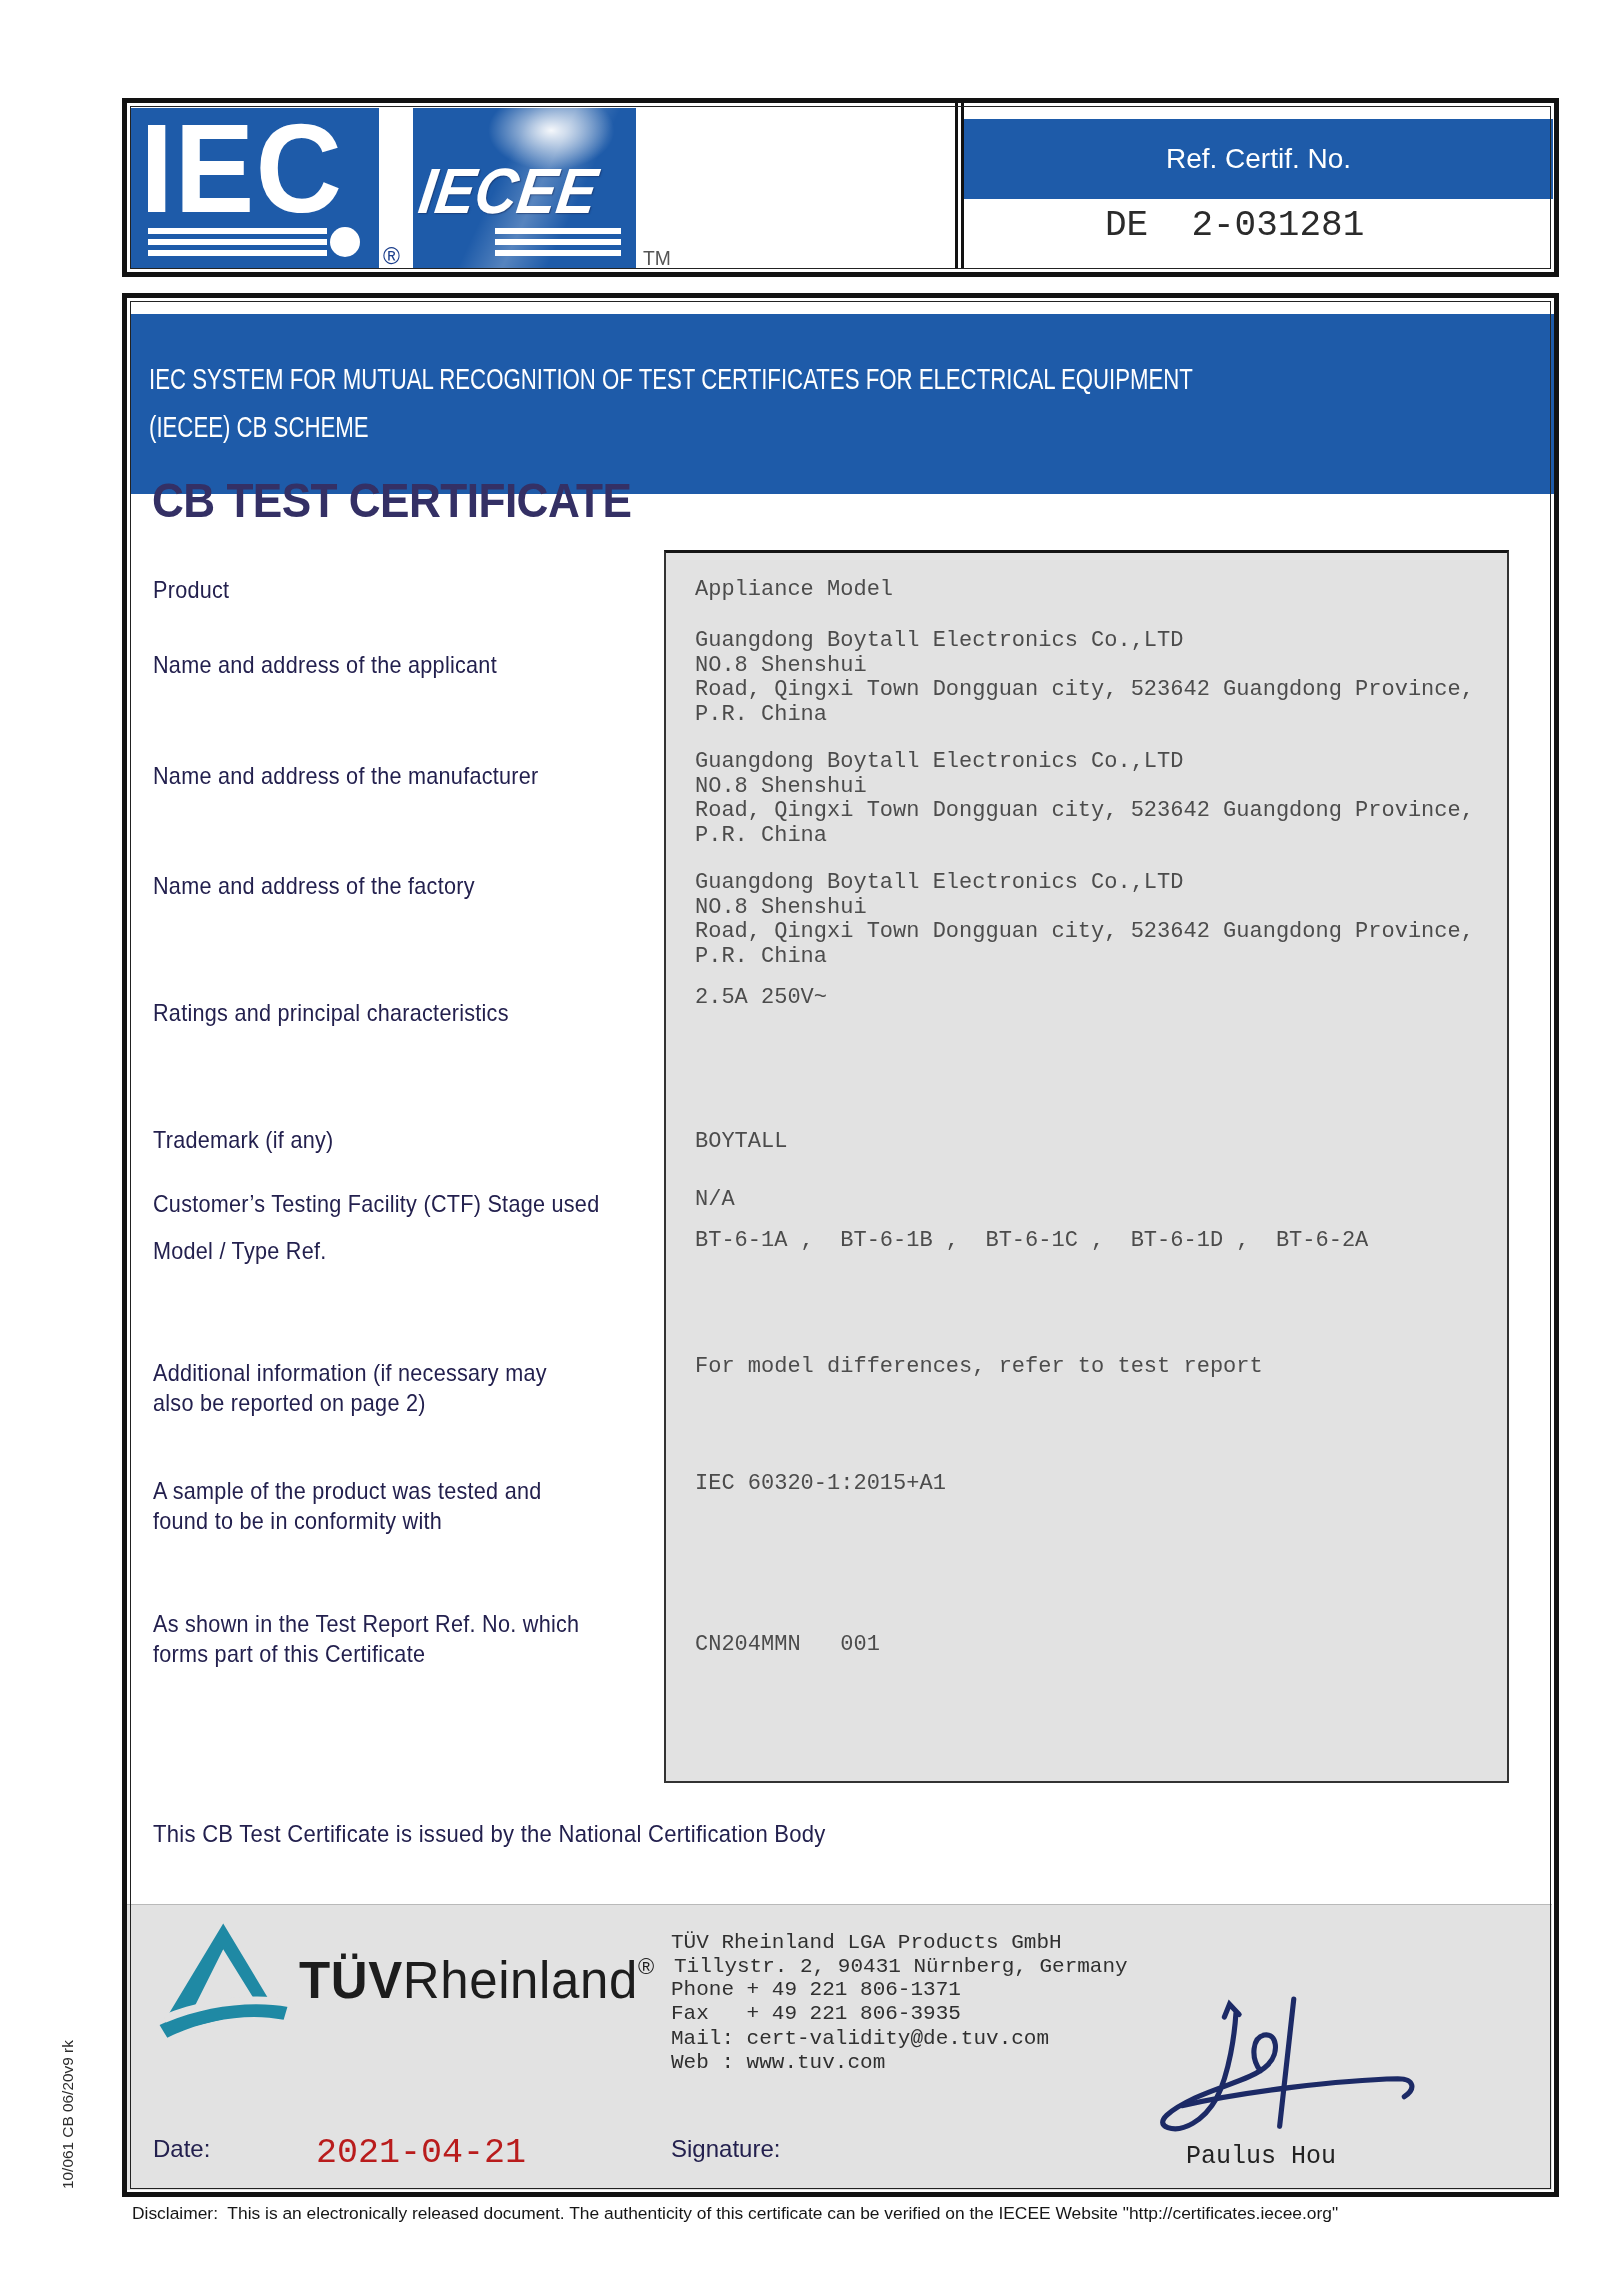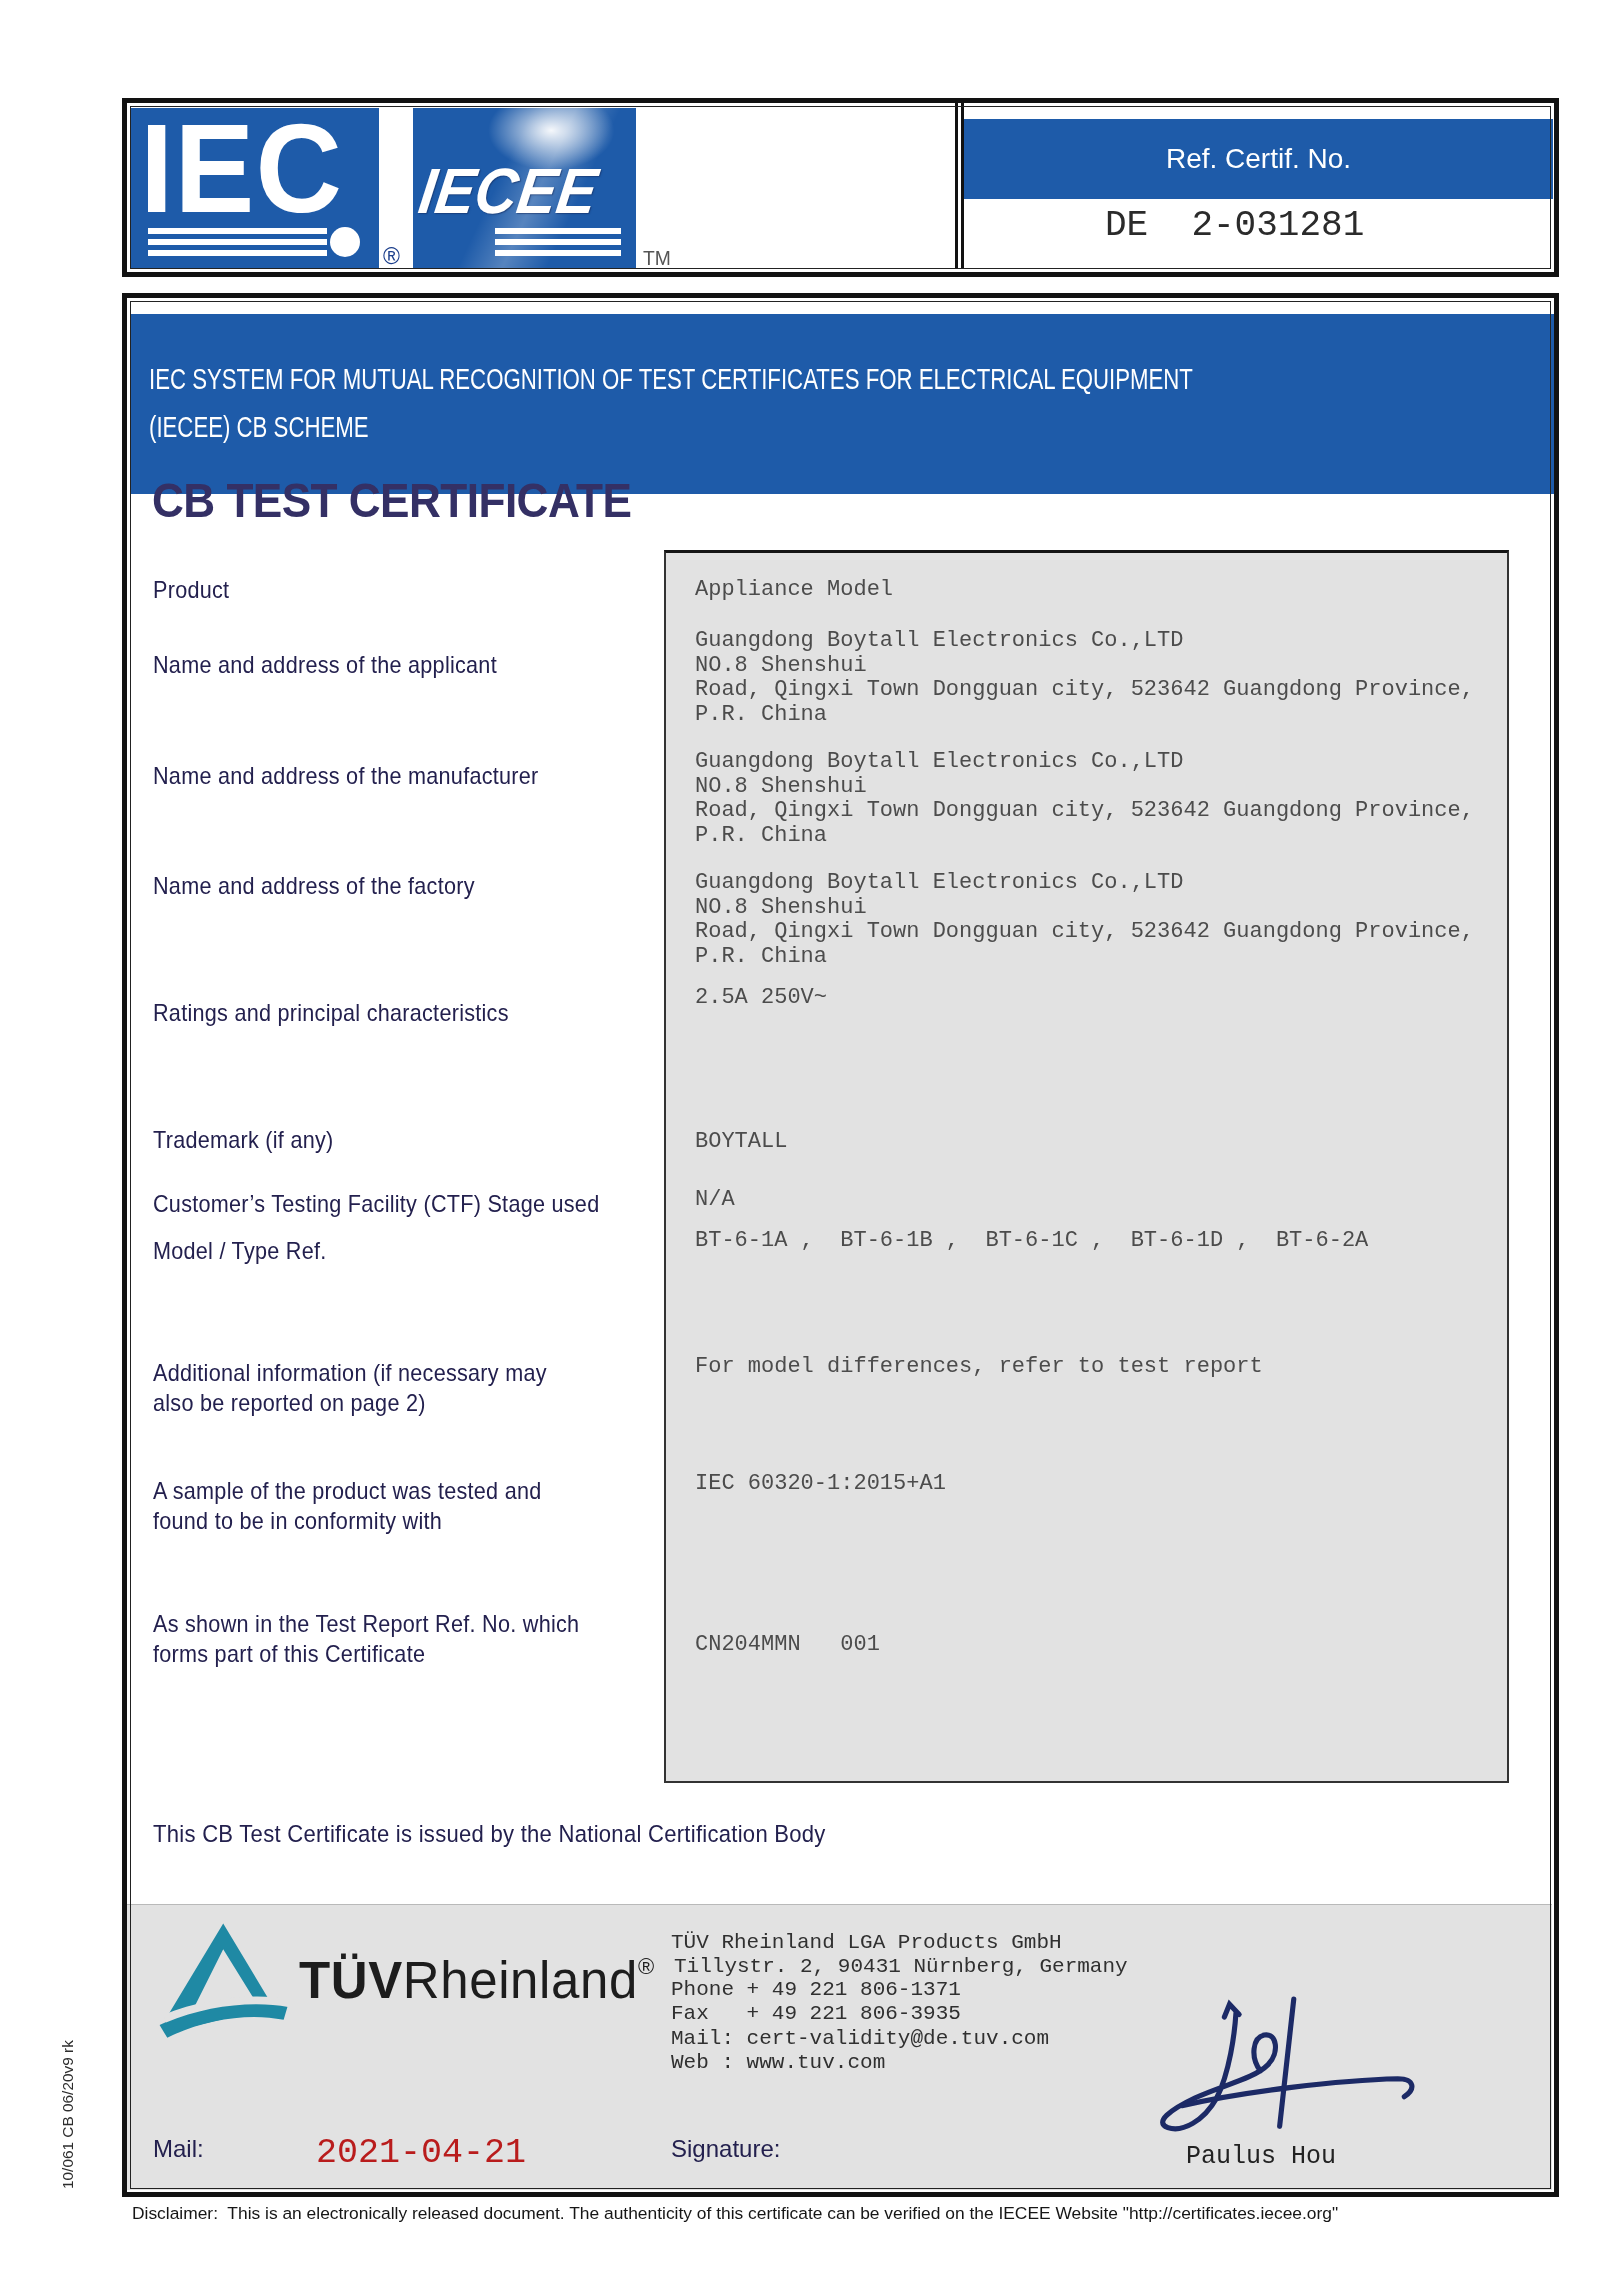--- a/index.html
+++ b/index.html
@@ -192,21 +192,21 @@
 
     <svg style="position:absolute;left:1001px;top:90px;" width="302" height="145" viewBox="0 0 470 225">
       <g fill="none" stroke="#1c2a66" stroke-width="8" stroke-linecap="round">
         <path d="M168,28 C166,60 158,120 138,160 C118,196 84,214 62,206 C40,198 66,178 104,160 C150,139 196,130 218,108 C236,90 232,58 212,62 C194,66 190,96 206,118"></path>
         <path d="M173,30 L158,14 L150,34"></path>
         <path d="M258,6 L236,204"></path>
         <path d="M84,172 C180,150 330,132 420,130 C446,130 448,146 430,158"></path>
       </g>
     </svg>
 
-    <div class="foot-label" style="left:26px;top:230px;">Mail:</div>
+    <div class="foot-label" style="left:26px;top:230px;">Date:</div>
     <div class="mono" style="position:absolute;left:189px;top:228px;font-size:35px;color:#b91c1c;">2021-04-21</div>
     <div class="foot-label" style="left:544px;top:230px;">Signature:</div>
     <div class="mono" style="position:absolute;left:1059px;top:237px;font-size:25px;color:#222;">Paulus Hou</div>
   </div>
 </div>
 
 <div class="disclaimer" style="left:132px;top:2203px;">Disclaimer:  This is an electronically released document. The authenticity of this certificate can be verified on the IECEE Website "http://certificates.iecee.org"</div>
 
 <div class="side-code" style="left:59px;top:2189px;">10/061 CB 06/20v9 rk</div>
 

